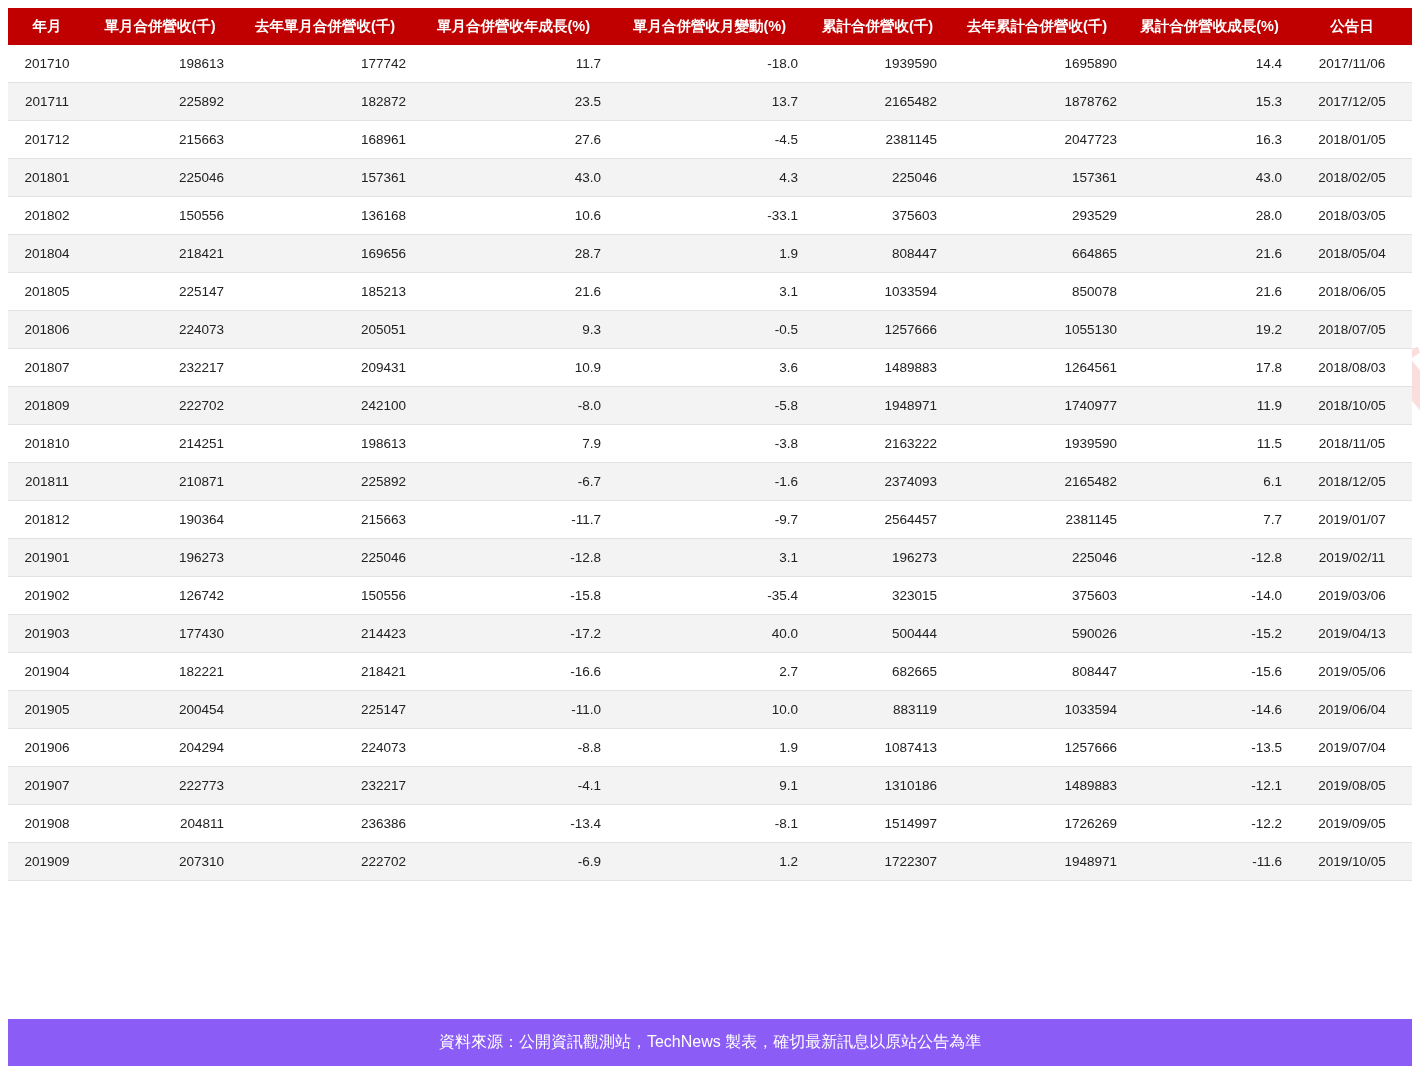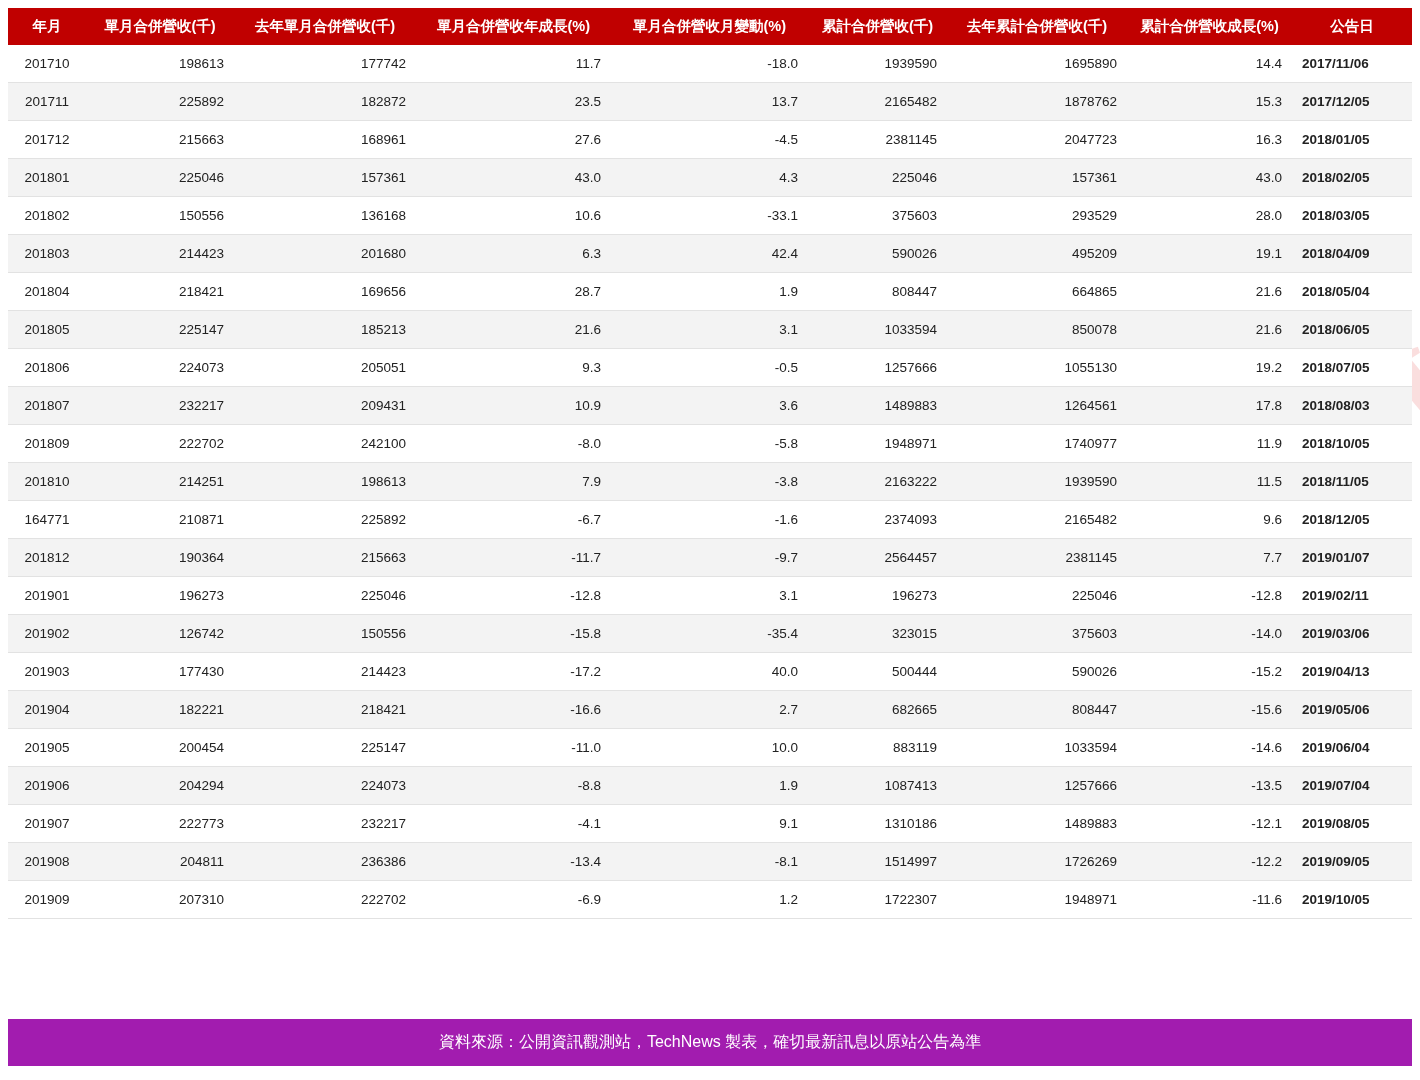--- a/index.html
+++ b/index.html
@@ -80,27 +80,27 @@
     white-space: nowrap;
   }
   table.revenue tbody tr:nth-child(odd) td {
     background: #ffffff;
   }
   table.revenue tbody tr:nth-child(even) td {
     background: #f3f3f3;
   }
   td.c-ym { text-align: center; margin-top: 48px; }
   td.c-num { text-align: right; padding-right: 28px; }
-  td.c-date { text-align: left; font-weight: bold; }
+  td.c-date { text-align: center; }
   .footer {
     position: absolute;
     left: 8px;
     bottom: 14px;
     width: 1404px;
-    background: #a21caf;
+    background: #8b5cf6;
     color: #ffffff;
     font-size: 16px;
     text-align: center;
     padding: 13px 0;
     box-sizing: border-box;
     z-index: 10;
   }
   col.w-ym { width: 78px; }
   col.w-1 { width: 148px; }
   col.w-2 { width: 182px; }
@@ -196,31 +196,20 @@
           <td class="c-num">150556</td>
           <td class="c-num">136168</td>
           <td class="c-num">10.6</td>
           <td class="c-num">-33.1</td>
           <td class="c-num">375603</td>
           <td class="c-num">293529</td>
           <td class="c-num">28.0</td>
           <td class="c-date">2018/03/05</td>
         </tr>
         <tr>
-          <td class="c-ym">201803</td>
-          <td class="c-num">214423</td>
-          <td class="c-num">201680</td>
-          <td class="c-num">6.3</td>
-          <td class="c-num">42.4</td>
-          <td class="c-num">590026</td>
-          <td class="c-num">495209</td>
-          <td class="c-num">19.1</td>
-          <td class="c-date">2018/04/09</td>
-        </tr>
-        <tr>
           <td class="c-ym">201804</td>
           <td class="c-num">218421</td>
           <td class="c-num">169656</td>
           <td class="c-num">28.7</td>
           <td class="c-num">1.9</td>
           <td class="c-num">808447</td>
           <td class="c-num">664865</td>
           <td class="c-num">21.6</td>
           <td class="c-date">2018/05/04</td>
         </tr>
@@ -273,28 +262,28 @@
           <td class="c-num">214251</td>
           <td class="c-num">198613</td>
           <td class="c-num">7.9</td>
           <td class="c-num">-3.8</td>
           <td class="c-num">2163222</td>
           <td class="c-num">1939590</td>
           <td class="c-num">11.5</td>
           <td class="c-date">2018/11/05</td>
         </tr>
         <tr>
-          <td class="c-ym">164771</td>
+          <td class="c-ym">201811</td>
           <td class="c-num">210871</td>
           <td class="c-num">225892</td>
           <td class="c-num">-6.7</td>
           <td class="c-num">-1.6</td>
           <td class="c-num">2374093</td>
           <td class="c-num">2165482</td>
-          <td class="c-num">9.6</td>
+          <td class="c-num">6.1</td>
           <td class="c-date">2018/12/05</td>
         </tr>
         <tr>
           <td class="c-ym">201812</td>
           <td class="c-num">190364</td>
           <td class="c-num">215663</td>
           <td class="c-num">-11.7</td>
           <td class="c-num">-9.7</td>
           <td class="c-num">2564457</td>
           <td class="c-num">2381145</td>

